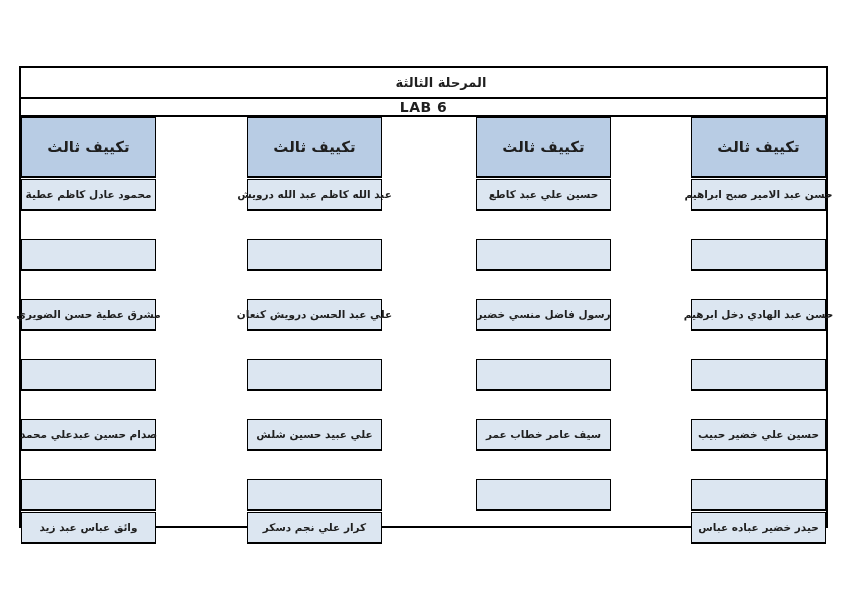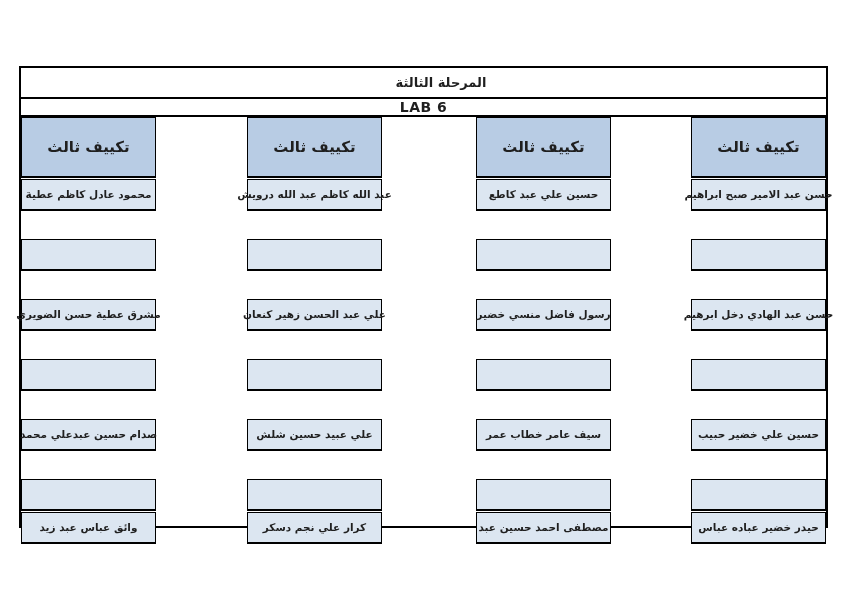--- a/index.html
+++ b/index.html
@@ -100,36 +100,35 @@
         <div class="slot gap"></div>
         <div class="slot gap">صدام حسين عبدعلي محمد</div>
         <div class="slot gap"></div>
         <div class="slot last">وائق عباس عبد زيد</div>
       </div>
 
       <div class="group-col col-1">
         <div class="hdr">تكييف ثالث</div>
         <div class="slot first">عبد الله كاظم عبد الله درويش</div>
         <div class="slot gap"></div>
-        <div class="slot gap">علي عبد الحسن زهير كنعان</div>
+        <div class="slot gap">علي عبد الحسن درويش كنعان</div>
         <div class="slot gap"></div>
         <div class="slot gap">علي عبيد حسين شلش</div>
         <div class="slot gap"></div>
         <div class="slot last">كرار علي نجم دسكر</div>
       </div>
 
       <div class="group-col col-2">
         <div class="hdr">تكييف ثالث</div>
         <div class="slot first">حسين علي عبد كاطع</div>
         <div class="slot gap"></div>
         <div class="slot gap">رسول فاضل منسي خضير</div>
         <div class="slot gap"></div>
         <div class="slot gap">سيف عامر خطاب عمر</div>
         <div class="slot gap"></div>
-        <div class="slot last">مصطفى احمد حسين عبد</div>
       </div>
 
       <div class="group-col col-3">
         <div class="hdr">تكييف ثالث</div>
         <div class="slot first">حسن عبد الامير صبح ابراهيم</div>
         <div class="slot gap"></div>
         <div class="slot gap">حسن عبد الهادي دخل ابرهيم</div>
         <div class="slot gap"></div>
         <div class="slot gap">حسين علي خضير حبيب</div>
         <div class="slot gap"></div>

